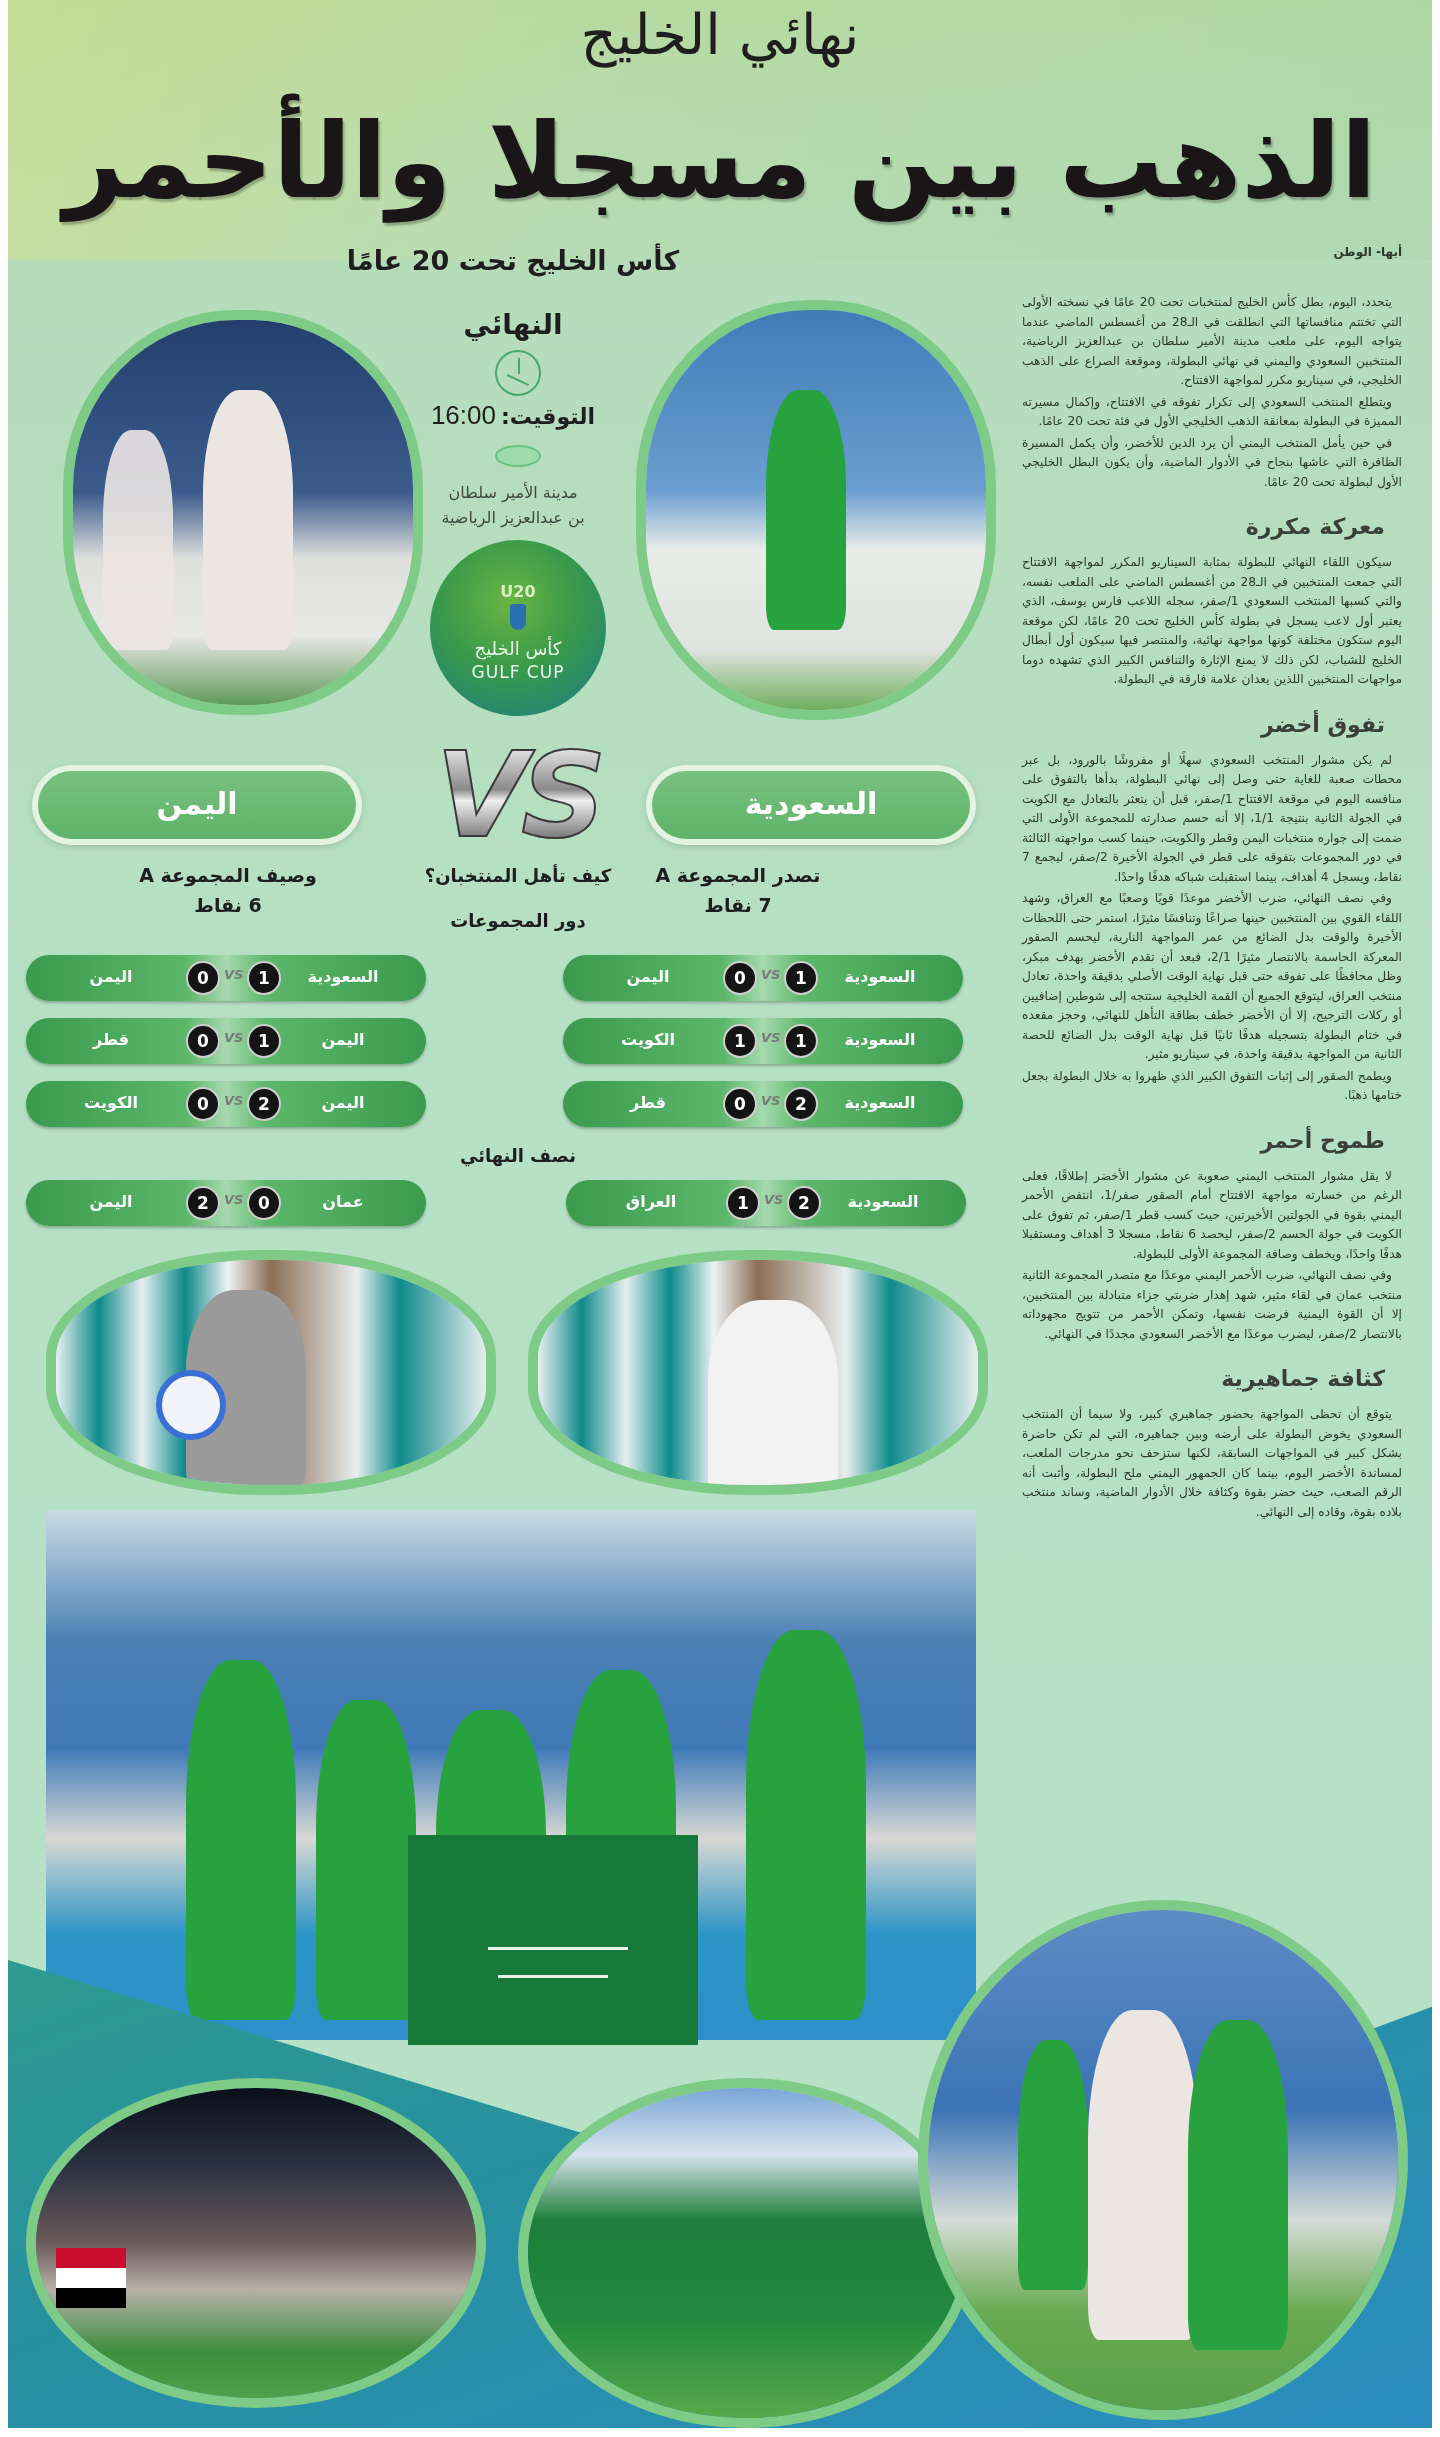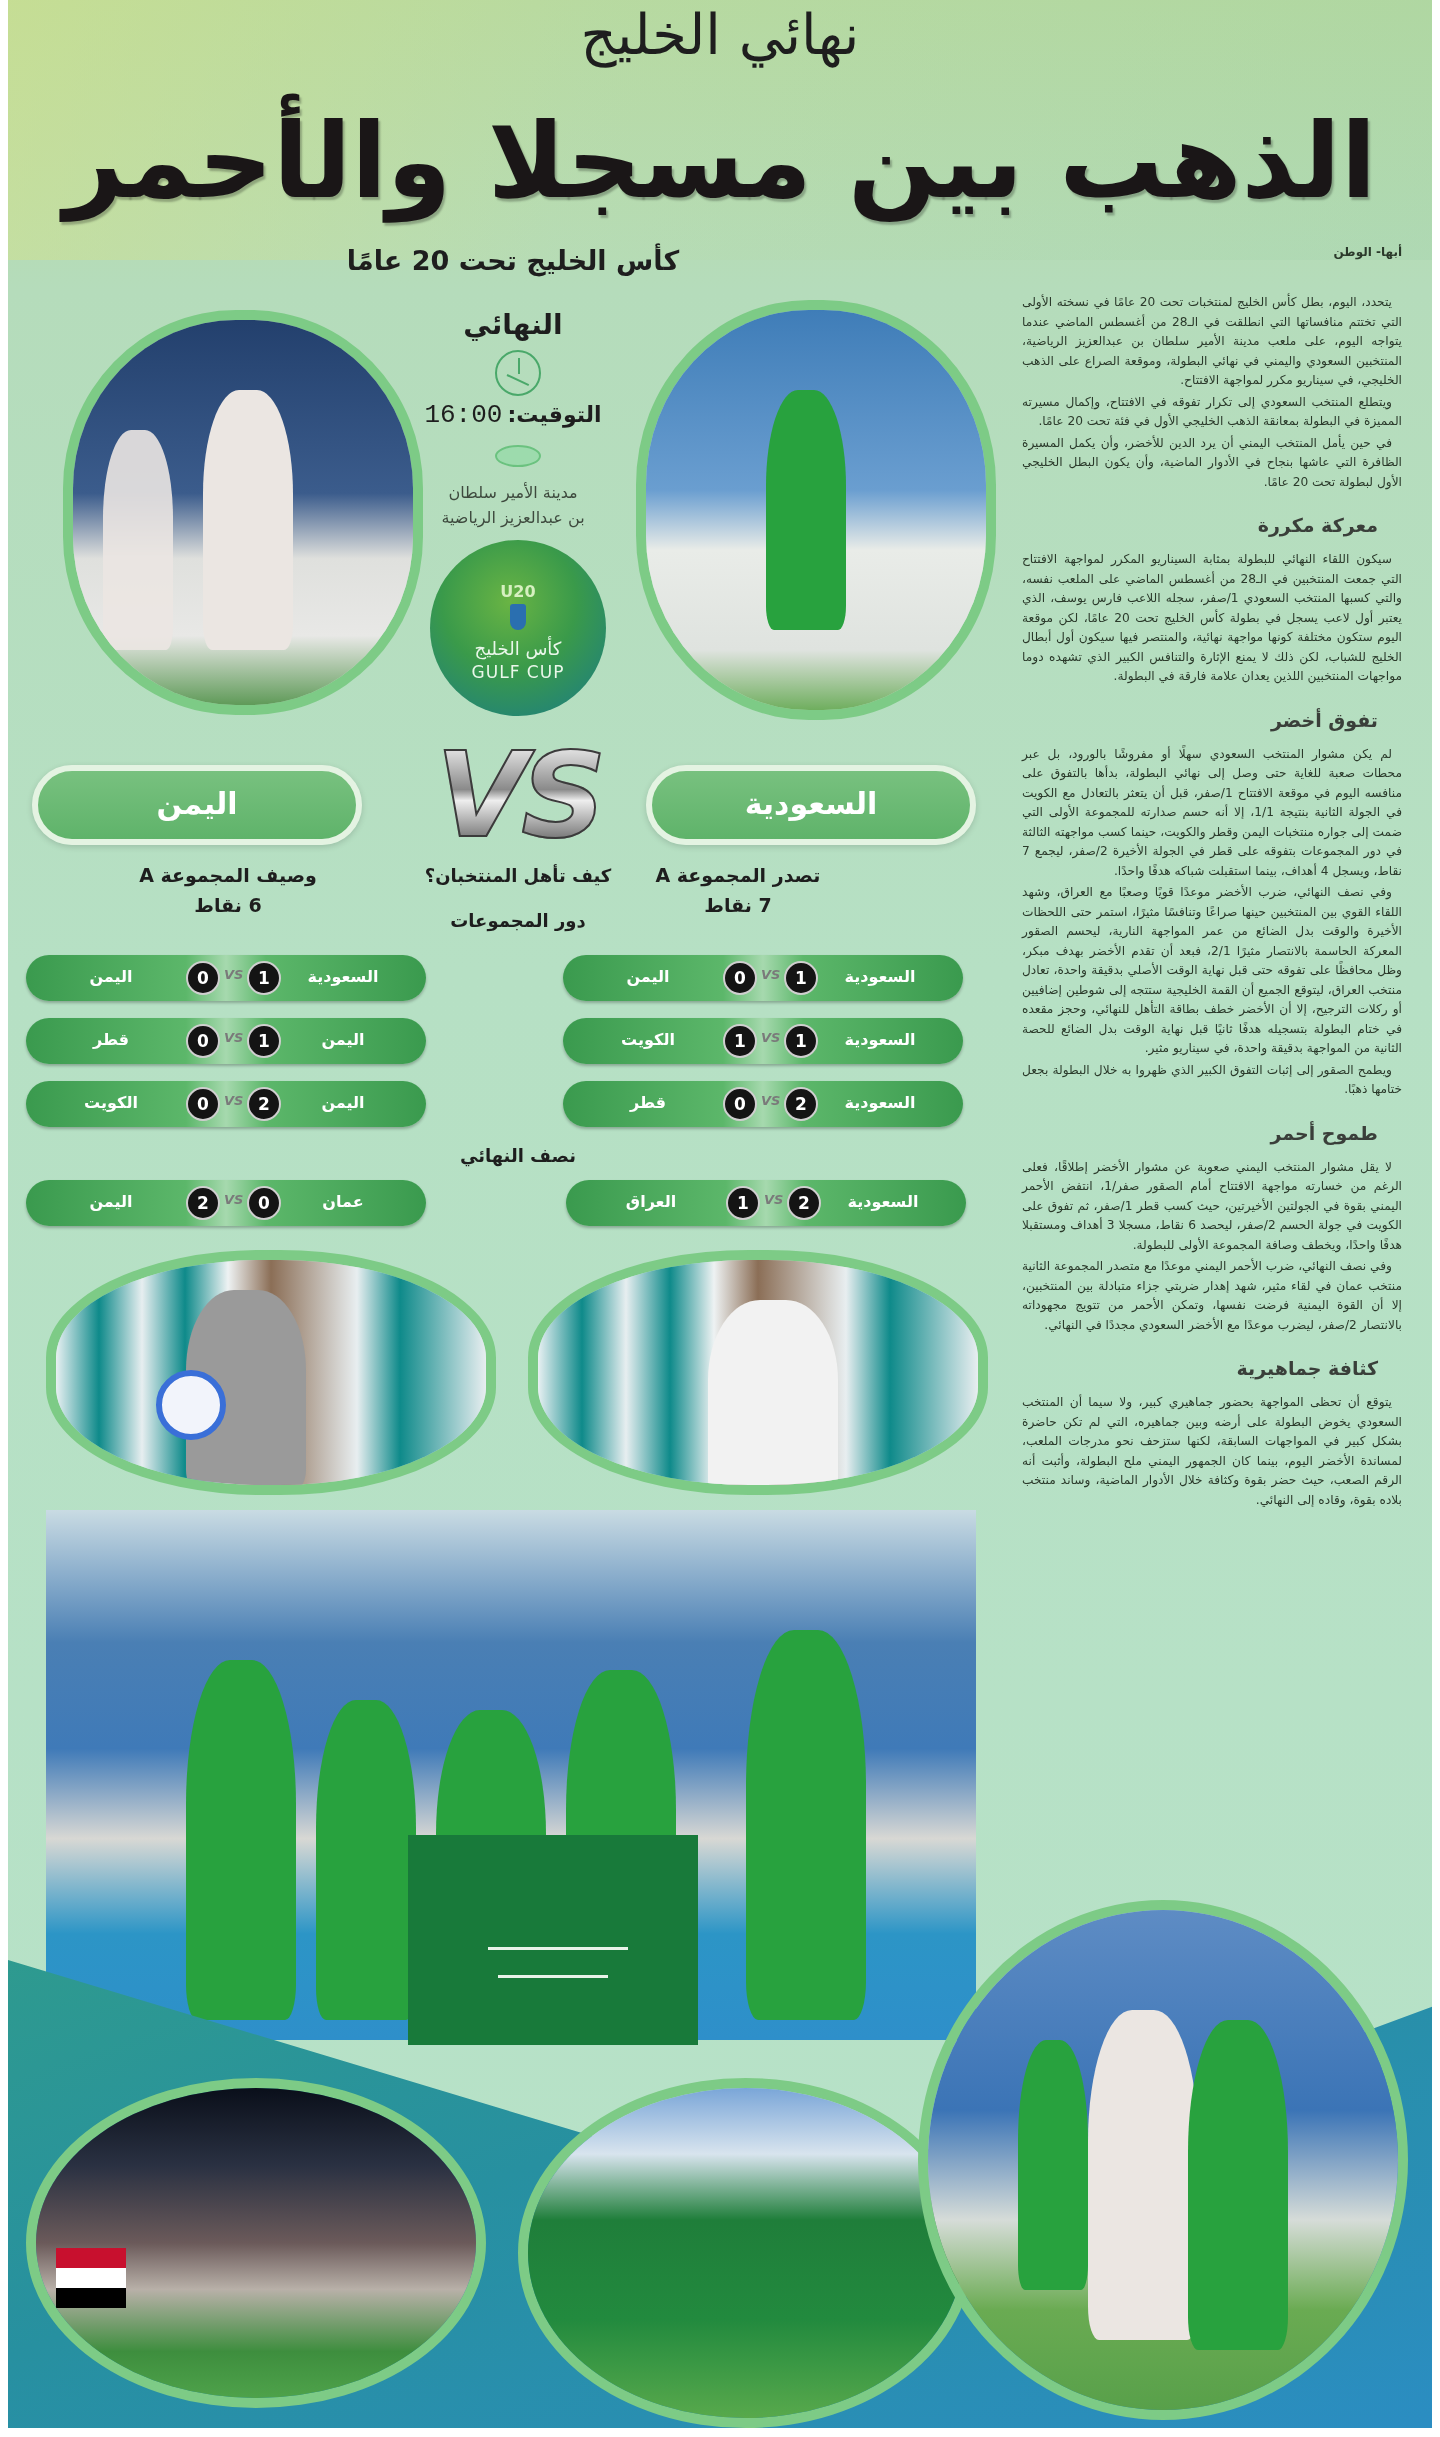--- a/index.html
+++ b/index.html
@@ -24,31 +24,31 @@
   .headline {
     position: absolute; left: 0; width: 1424px; top: 100px; text-align: center;
     font-family: "DejaVu Sans", sans-serif; font-weight: bold; font-size: 104px; color: #1a1617;
     letter-spacing: -2px; text-shadow: 2px 3px 2px rgba(0,0,0,0.25);
   }
 
   
   .article { position: absolute; right: 30px; top: 245px; width: 380px; color: #2b3a2b; text-align: justify; }
   .byline { font-size: 12px; font-weight: bold; margin-bottom: 34px; }
   .para { font-size: 12.2px; line-height: 19.5px; margin-bottom: 2px; text-indent: 10px; }
-  .subhead { font-size: 19px; color: #3a3f3a; margin: 22px 16px 14px 0; text-align: right; padding-right: 8px; }
+  .subhead { font-size: 22px; color: #3a3f3a; margin: 22px 9px 14px 0; text-align: right; padding-right: 8px; }
 
   
   .cup-title { position: absolute; left: 330px; width: 350px; top: 245px; text-align: center; font-weight: bold; font-size: 27px; color: #1e1e1e; }
   .final-label { position: absolute; left: 330px; width: 350px; top: 308px; text-align: center; font-weight: bold; font-size: 28px; color: #1e1e1e; }
   .clock-icon { position: absolute; left: 487px; top: 350px; width: 46px; height: 46px; border: 2px solid #4aa86a; border-radius: 50%; }
   .clock-icon::before { content:""; position:absolute; left:21px; top:6px; width:2px; height:16px; background:#4aa86a; }
   .clock-icon::after { content:""; position:absolute; left:10px; top:22px; width:24px; height:2px; background:#4aa86a; transform: rotate(25deg); transform-origin: left; }
   .time-row { position: absolute; left: 330px; width: 350px; top: 400px; text-align: center; color: #1e1e1e; }
   .time-label { font-weight: bold; font-size: 22px; }
-  .time-val { font-family: Liberation Mono, monospace; font-size: 26px; }
+  .time-val { font-family: Liberation Sans, sans-serif; font-size: 26px; }
   .stadium-icon { position: absolute; left: 487px; top: 445px; width: 46px; height: 22px; border: 2px solid #6bc27f; border-radius: 50%; background: #9ddbad; }
   .venue { position: absolute; left: 330px; width: 350px; top: 480px; text-align: center; font-size: 16px; line-height: 25px; color: #3e4a3e; }
   .logo { position: absolute; left: 422px; top: 540px; width: 176px; height: 176px; border-radius: 50%;
     background: radial-gradient(circle at 45% 35%, #69b444 0%, #3a9a4a 45%, #197a88 100%); color: #eaf7ea; text-align: center; }
   .logo .u20 { position: absolute; left: 0; width: 100%; top: 42px; font-weight: bold; font-size: 16px; color: #d6f0c0; }
   .logo .trophy { position: absolute; left: 80px; top: 64px; width: 16px; height: 26px; background: #2a6fb0; border-radius: 3px 3px 8px 8px; }
   .logo .ar { position: absolute; left: 0; width: 100%; top: 98px; font-size: 18px; }
   .logo .en { position: absolute; left: 0; width: 100%; top: 122px; font-weight: normal; font-size: 17px; letter-spacing: 1px; }
 
   

